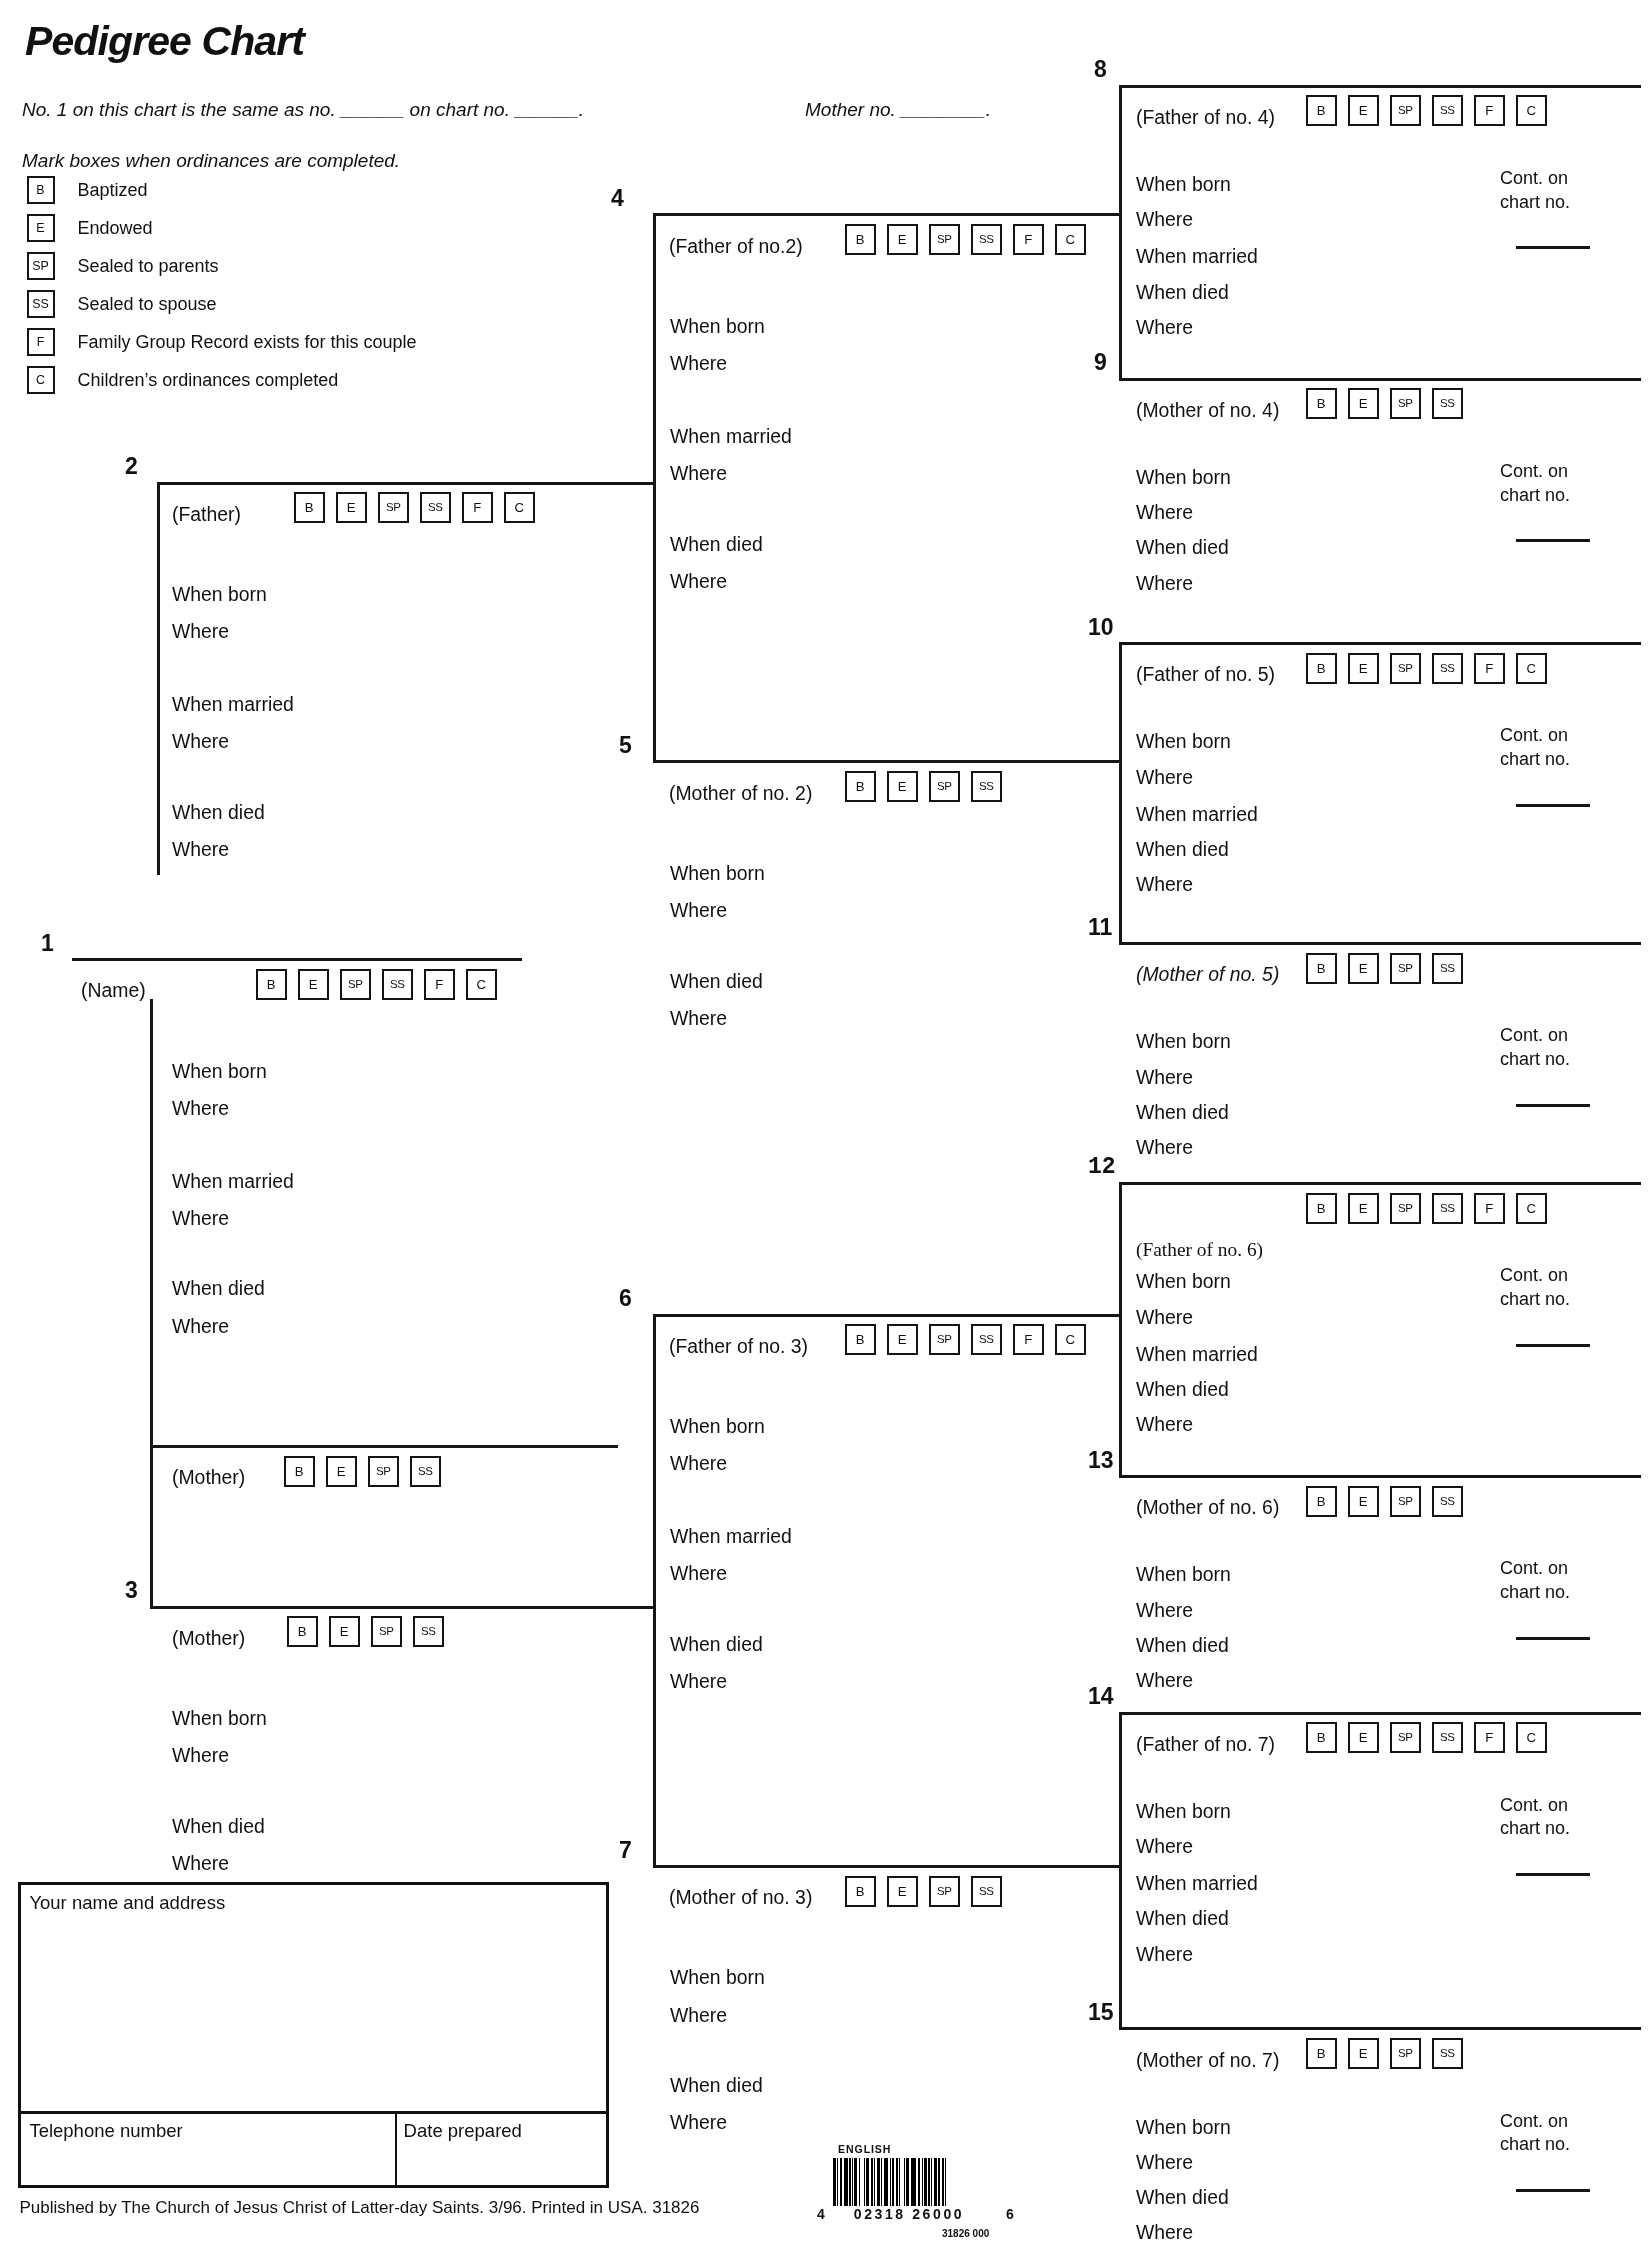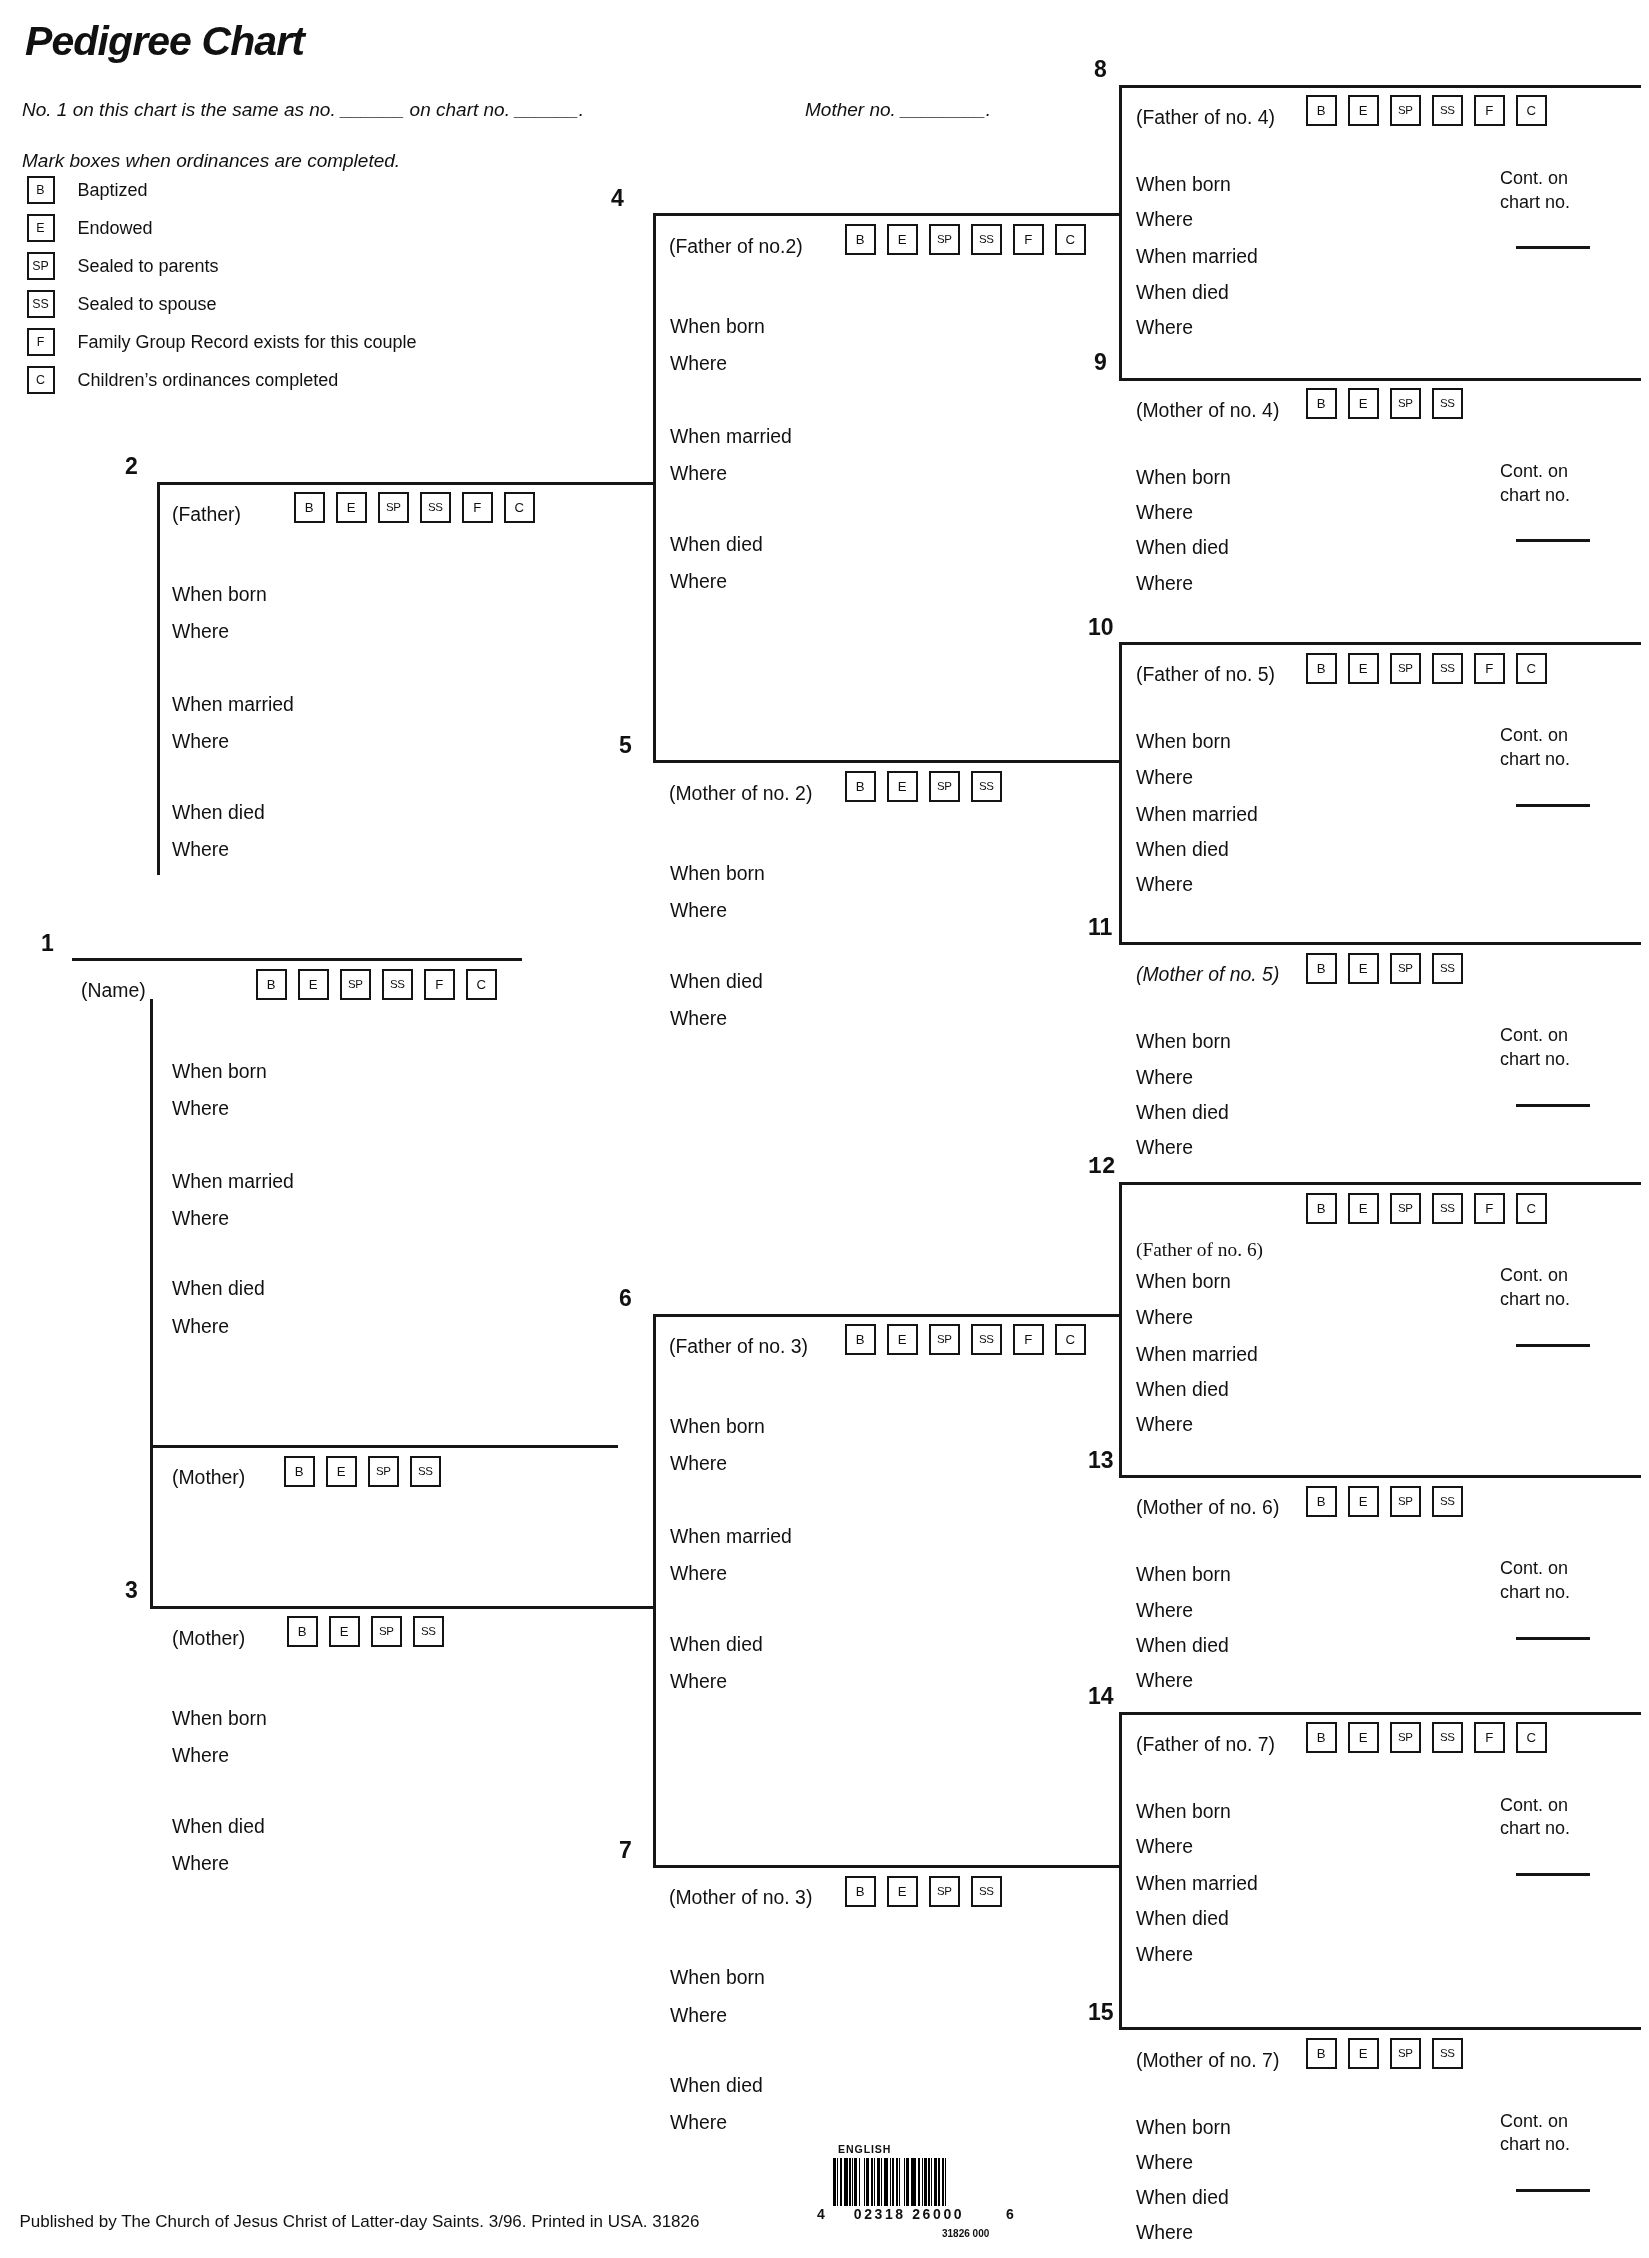--- a/index.html
+++ b/index.html
@@ -31,21 +31,21 @@
   .ordbox.two{font-size:11.5px;letter-spacing:-0.4px;}
   .cont{position:absolute;font-size:18px;line-height:24px;white-space:nowrap;}
   .blank{position:absolute;height:2.6px;background:#151515;}
   .addrbox{
     position:absolute;left:17.6px;top:1882px;width:591px;height:306px;
     border:3.5px solid #111;box-sizing:border-box;background:#fff;
   }
   .addrbox .divh{position:absolute;left:0;right:0;top:226px;height:2.6px;background:#111;}
   .addrbox .divv{position:absolute;left:374px;top:226px;bottom:0;width:2.6px;background:#111;}
   .addrbox .lbl{position:absolute;font-size:18.5px;}
-  .footer{position:absolute;left:19.4px;top:2198px;font-size:17px;white-space:nowrap;margin-top:14px;}
+  .footer{position:absolute;left:19.4px;top:2198px;font-size:17px;white-space:nowrap;}
   .bc-lang{position:absolute;left:838px;top:2143px;font-size:10.6px;font-weight:bold;letter-spacing:0.9px;}
   .bc-bars{position:absolute;left:833px;top:2158px;width:169px;height:48px;display:flex;align-items:stretch;}
   .bc-bars .b{height:100%;}
   .bc-digits{position:absolute;top:2206px;font-size:14px;font-weight:bold;}
   .bc-sub{position:absolute;left:942px;top:2228px;font-size:10px;font-weight:bold;}
 </style>
 </head>
 <body>
 
 <div class="page">
@@ -339,20 +339,27 @@
       </div>
       <div class="field" style="left: 1136px; top: 2116px;">When born</div>
       <div class="field" style="left: 1136px; top: 2151px;">Where</div>
       <div class="field" style="left: 1136px; top: 2186px;">When died</div>
       <div class="field" style="left: 1136px; top: 2221px;">Where</div>
       <div class="cont" style="left: 1500px; top: 2109px;">Cont. on</div>
       <div class="cont" style="left: 1500px; top: 2132px;">chart no.</div>
       <div class="blank" style="left: 1516px; top: 2189px; width: 74px;"></div>
     </div>
 
+  <div class="addrbox">
+    <div class="lbl" style="left:8.8px;top:7px;">Your name and address</div>
+    <div class="divh"></div>
+    <div class="divv"></div>
+    <div class="lbl" style="left:8.8px;top:235px;">Telephone number</div>
+    <div class="lbl" style="left:383px;top:235px;">Date prepared</div>
+  </div>
 
   <div class="footer">Published by The Church of Jesus Christ of Latter-day Saints. 3/96. Printed in USA. 31826</div>
 
   <div class="bc-lang">ENGLISH</div>
   <div class="bc-bars" id="bars">
       <div class="b" style="width: 2.6px; background: rgb(0, 0, 0);"></div>
       <div class="b" style="width: 1.8px; background: rgb(255, 255, 255);"></div>
       <div class="b" style="width: 0.9px; background: rgb(0, 0, 0);"></div>
       <div class="b" style="width: 1.8px; background: rgb(255, 255, 255);"></div>
       <div class="b" style="width: 1.8px; background: rgb(0, 0, 0);"></div>

